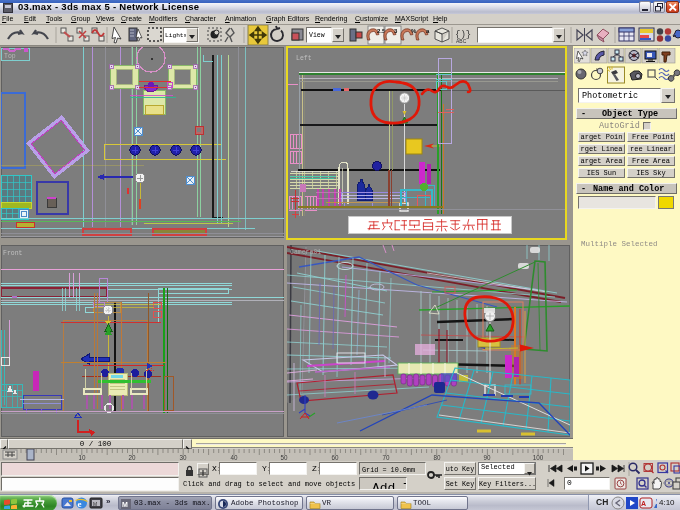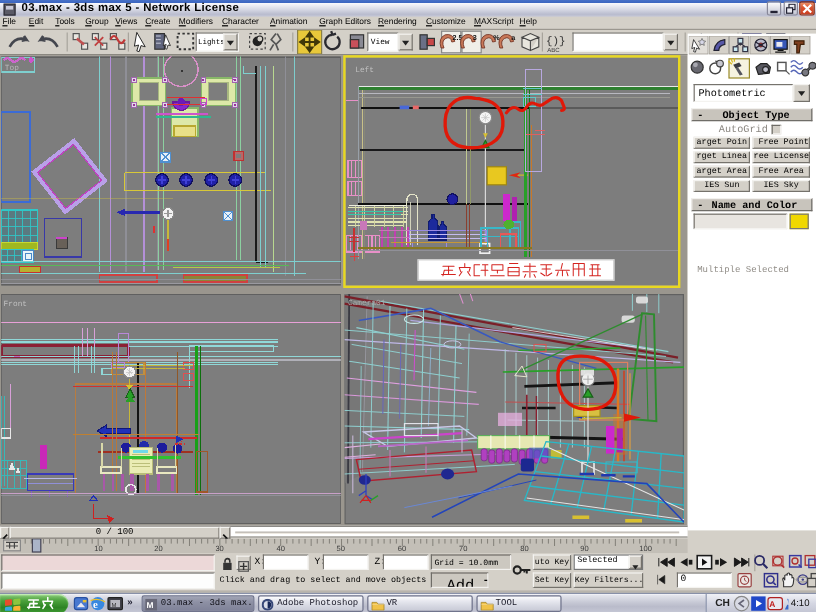--- a/index.html
+++ b/index.html
@@ -560,21 +560,21 @@
 <path d="M0 128 l30 -3 M0 136 l26 -2" stroke="#e0b0e0" stroke-width="0.9"></path>
 </g>
 <ellipse cx="17" cy="155" rx="5" ry="4" fill="#202890"></ellipse>
 <ellipse cx="86" cy="150" rx="5.5" ry="4.5" fill="#202890"></ellipse>
 <path d="M18 150 v18 M12 168 l6 -4 m0 4 l5 3" stroke="#3040c0" stroke-width="1.1" fill="none"></path>
 <path d="M14 172 h8 m-4 -4 l-5 6 m5 -6 l4 6" stroke="#d02020" stroke-width="1" fill="none"></path>
 <path d="M28 168 l-6 4" stroke="#28a028" stroke-width="1.1"></path>
 <path d="M96 0 l3 8 m6 -8 l2 6" stroke="#e090d0" stroke-width="0.9"></path>
 <text x="3" y="9" font-size="6.5" fill="#aaa" font-family="Liberation Mono">Camera01</text>
 </svg>
-<div class="abs" style="left:573px;top:28px;width:107px;height:414px;background:#ffffff;">
+<div class="abs" style="left:573px;top:46px;width:107px;height:414px;background:#fef9c3;">
 <svg class="abs" style="left:1px;top:2px" width="106" height="16">
 <rect x="0" y="0" width="16" height="15" fill="#e2dfda" stroke="#98948c" stroke-width="0.6"></rect>
 <rect x="17" y="0" width="16" height="15" fill="#d4d0c8" stroke="#98948c" stroke-width="0.6"></rect>
 <rect x="34" y="0" width="16" height="15" fill="#d4d0c8" stroke="#98948c" stroke-width="0.6"></rect>
 <rect x="51" y="0" width="16" height="15" fill="#d4d0c8" stroke="#98948c" stroke-width="0.6"></rect>
 <rect x="68" y="0" width="16" height="15" fill="#d4d0c8" stroke="#98948c" stroke-width="0.6"></rect>
 <rect x="85" y="0" width="16" height="15" fill="#d4d0c8" stroke="#98948c" stroke-width="0.6"></rect>
 <path d="M4 3 l5 8 -2.5 -1 -1 3.5 -1.5 -0.5 1 -3.5 -2.5 1z" fill="#fff" stroke="#222" stroke-width="0.7"></path>
         <path d="M11 2 l1 2 2 .3 -1.5 1.5 .4 2 -1.9 -1 -1.8 1 .3 -2 -1.5 -1.5 2 -.3z" fill="#d8d8e8" stroke="#444" stroke-width="0.5"></path>
 <path d="M21 12 q1 -8 9 -9 l0 4 q-5 1 -5 5z" fill="#5858a8" stroke="#223"></path>
@@ -615,35 +615,35 @@
         </svg></div>
 <div class="abs bevel-out" style="left:3px;top:62px;width:101px;height:11px;background:#c8c4bc;">
         <span class="mono" style="font-size:8.5px;font-weight:bold;position:absolute;left:4px;top:0px;">-</span>
         <span class="mono" style="font-size:8.5px;font-weight:bold;position:absolute;left:25px;top:0px;">Object Type</span>
       </div>
 <div class="abs mono" style="left:26px;top:75px;font-size:8.5px;color:#8a8680;">AutoGrid</div>
 <div class="abs bevel-in" style="left:70px;top:76px;width:8px;height:8px;background:#d4d0c8;"></div>
 <div class="abs btn mono" style="left:5px;top:86px;width:47px;height:10px;font-size:7px;overflow:hidden;text-align:center;line-height:9px;white-space:nowrap;font-family:Liberation Mono, monospace;">arget Poin</div>
 <div class="abs btn mono" style="left:54px;top:86px;width:48px;height:10px;font-size:7px;overflow:hidden;text-align:right;line-height:9px;white-space:nowrap;">Free Point</div>
 <div class="abs btn mono" style="left:5px;top:98px;width:47px;height:10px;font-size:7px;overflow:hidden;text-align:center;line-height:9px;white-space:nowrap;">rget Linea</div>
-<div class="abs btn mono" style="left:54px;top:98px;width:48px;height:10px;font-size:7px;overflow:hidden;text-align:center;line-height:9px;white-space:nowrap;">ree License</div>
+<div class="abs btn mono" style="left:54px;top:98px;width:48px;height:10px;font-size:7px;overflow:hidden;text-align:center;line-height:9px;white-space:nowrap;">ree Linear</div>
 <div class="abs btn mono" style="left:5px;top:110px;width:47px;height:10px;font-size:7px;overflow:hidden;text-align:center;line-height:9px;white-space:nowrap;">arget Area</div>
 <div class="abs btn mono" style="left:54px;top:110px;width:48px;height:10px;font-size:7px;overflow:hidden;text-align:center;line-height:9px;white-space:nowrap;">Free Area</div>
 <div class="abs btn mono" style="left:5px;top:122px;width:47px;height:10px;font-size:7px;overflow:hidden;text-align:center;line-height:9px;white-space:nowrap;">IES Sun</div>
 <div class="abs btn mono" style="left:54px;top:122px;width:48px;height:10px;font-size:7px;overflow:hidden;text-align:center;line-height:9px;white-space:nowrap;">IES Sky</div>
 <div class="abs bevel-out" style="left:3px;top:137px;width:101px;height:11px;background:#c8c4bc;">
         <span class="mono" style="font-size:8.5px;font-weight:bold;position:absolute;left:4px;top:0px;">-</span>
         <span class="mono" style="font-size:8.5px;font-weight:bold;position:absolute;left:16px;top:0px;">Name and Color</span>
       </div>
 <div class="abs sunk" style="left:5px;top:150px;width:78px;height:13px;background:#e8e5e0;">
         <span class="mono" style="font-size:7.5px;color:#908c86;position:absolute;left:2px;top:3px;white-space:nowrap;margin-top:40px;">Multiple Selected</span>
       </div>
 <div class="abs" style="left:85px;top:150px;width:16px;height:13px;background:#f0d800;border:1px solid #777;"></div>
 </div>
-<div class="abs" style="left:0;top:438px;width:573px;height:10px;background:#ffffff;border-top:1px solid #6f6d68;border-bottom:1px solid #8a8780;">
+<div class="abs" style="left:0;top:438px;width:573px;height:10px;background:#fef9c3;border-top:1px solid #6f6d68;border-bottom:1px solid #8a8780;">
 <div class="abs btn" style="left:0;top:0;width:8px;height:10px;"><svg width="7" height="9">
           <path d="M5 1.5 l-3 3 3 3" stroke="#111" stroke-width="1.4" fill="none"></path>
         </svg></div>
 <div class="abs btn mono" style="left:8px;top:0;width:175px;height:10px;font-size:7.5px;text-align:center;line-height:9px;">0 / 100</div>
 <div class="abs btn" style="left:183px;top:0;width:9px;height:10px;"><svg width="7" height="9">
           <path d="M2 1.5 l3 3 -3 3" stroke="#111" stroke-width="1.4" fill="none"></path>
         </svg></div>
 <div class="abs" style="left:196px;top:4px;width:370px;height:2px;border-top:1px solid #a8a49c;border-bottom:1px solid #eeeae2;"></div>
 </div>
 <div class="abs" style="left:0;top:449px;width:573px;height:12px;background:#c3bfb7;">

